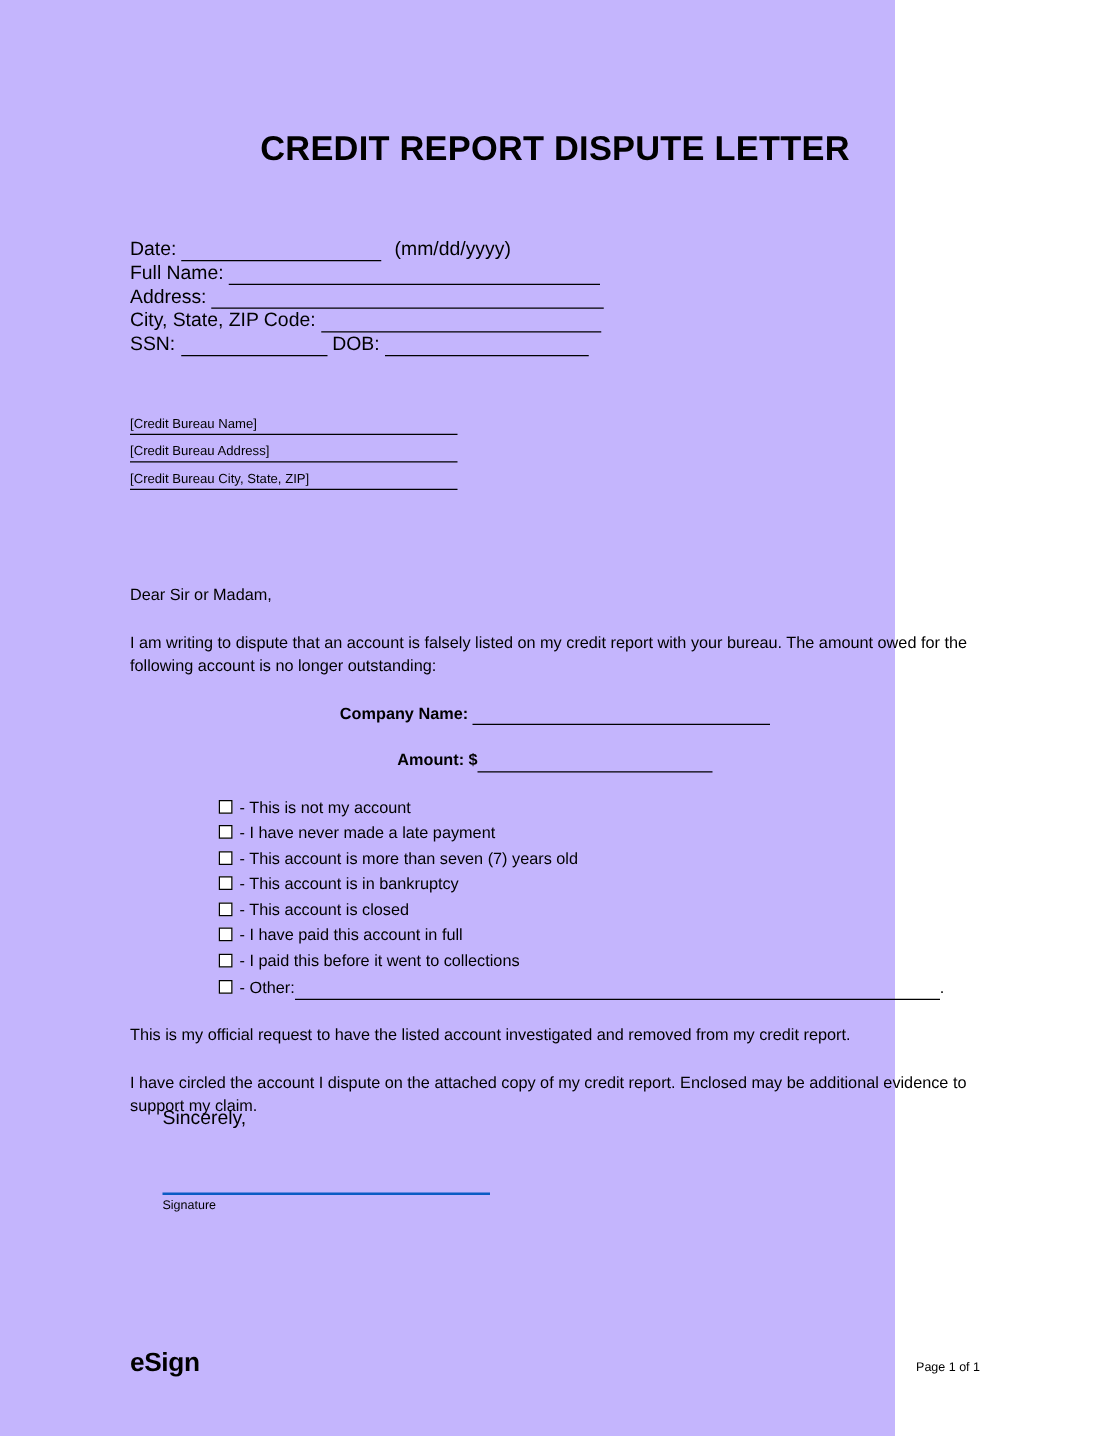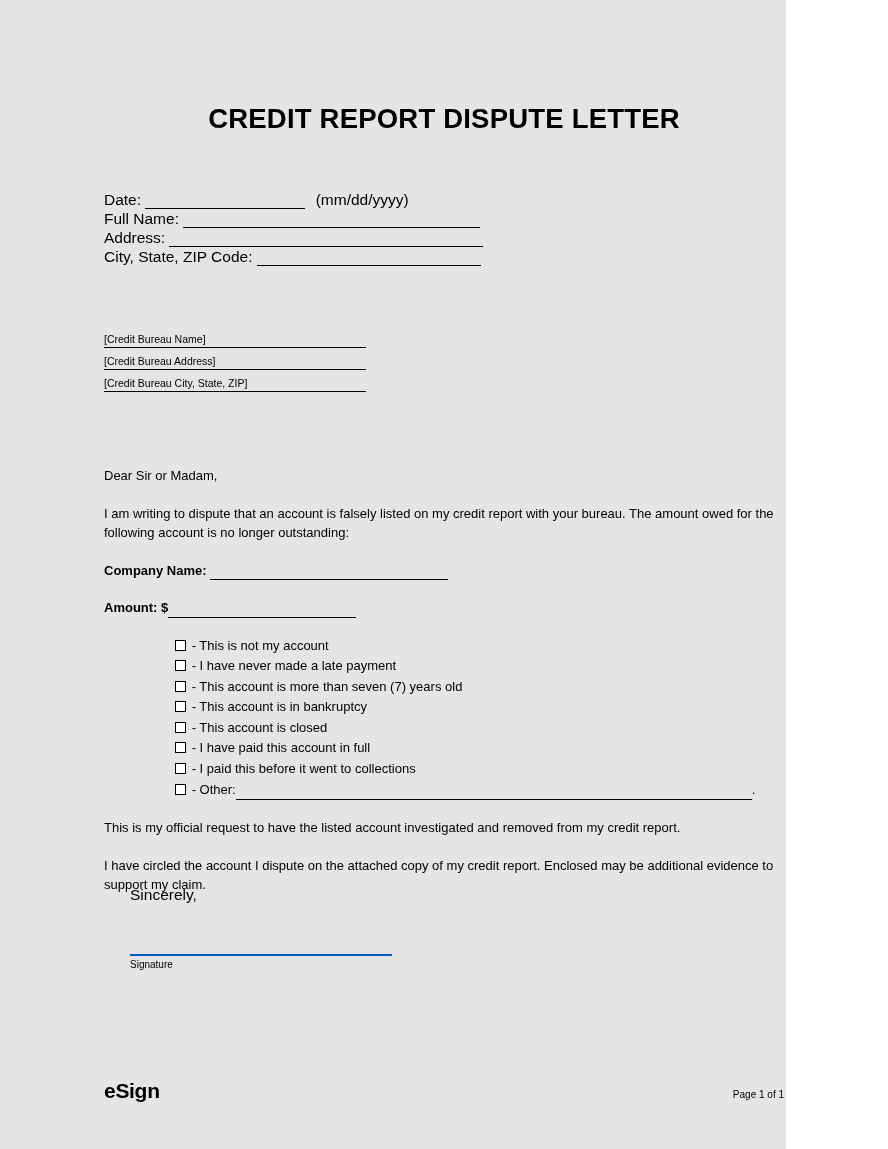--- a/index.html
+++ b/index.html
@@ -12,23 +12,23 @@
     height: 1149px;
     position: relative;
     font-family: "Liberation Sans", sans-serif;
     color: #000000;
     overflow: hidden;
   }
 
   .page {
     position: absolute;
     left: 0; top: 0;
-    width: 786px;
+    width: 716px;
     height: 1149px;
-    background: #e5e5e5;
+    background: #c4b5fd;
   }
 
   
   .doc-title {
     position: absolute;
     left: 0;
     top: 103px;
     width: 888px;
     text-align: center;
     font-size: 27.5px;
@@ -91,20 +91,21 @@
     line-height: 19.5px;
     margin-top: 20px;
   }
   .salutation { margin: 0 0 18px 0; }
   .para { margin: 0 0 18px 0; }
 
   .labeled-field {
     margin: 0 0 18px 0;
     font-weight: bold;
     white-space: nowrap;
+    text-align: center;
   }
   .lf-company { width: 238px; }
   .lf-amount  { width: 188px; }
 
   .reasons-title {
     font-weight: bold;
     margin: 0 0 2px 0;
   }
   .reasons-list {
     margin: 0 0 18px 0;
@@ -198,20 +199,26 @@
     <span class="field-row">
       <span>Address:</span>
       <span class="blank fb-addr"></span>
     </span>
 
     <span class="field-row">
       <span>City, State, ZIP Code:</span>
       <span class="blank fb-city"></span>
     </span>
 
+    <span class="field-row">
+      <span>SSN:</span>
+      <span class="blank fb-ssn"></span>
+      <span>DOB:</span>
+      <span class="blank fb-dob"></span>
+    </span>
 
   </div>
 
   <div class="bureau-block">
     <span class="bureau-line">[Credit Bureau Name]</span>
     <span class="bureau-line">[Credit Bureau Address]</span>
     <span class="bureau-line">[Credit Bureau City, State, ZIP]</span>
   </div>
 
   <div class="body-area">

